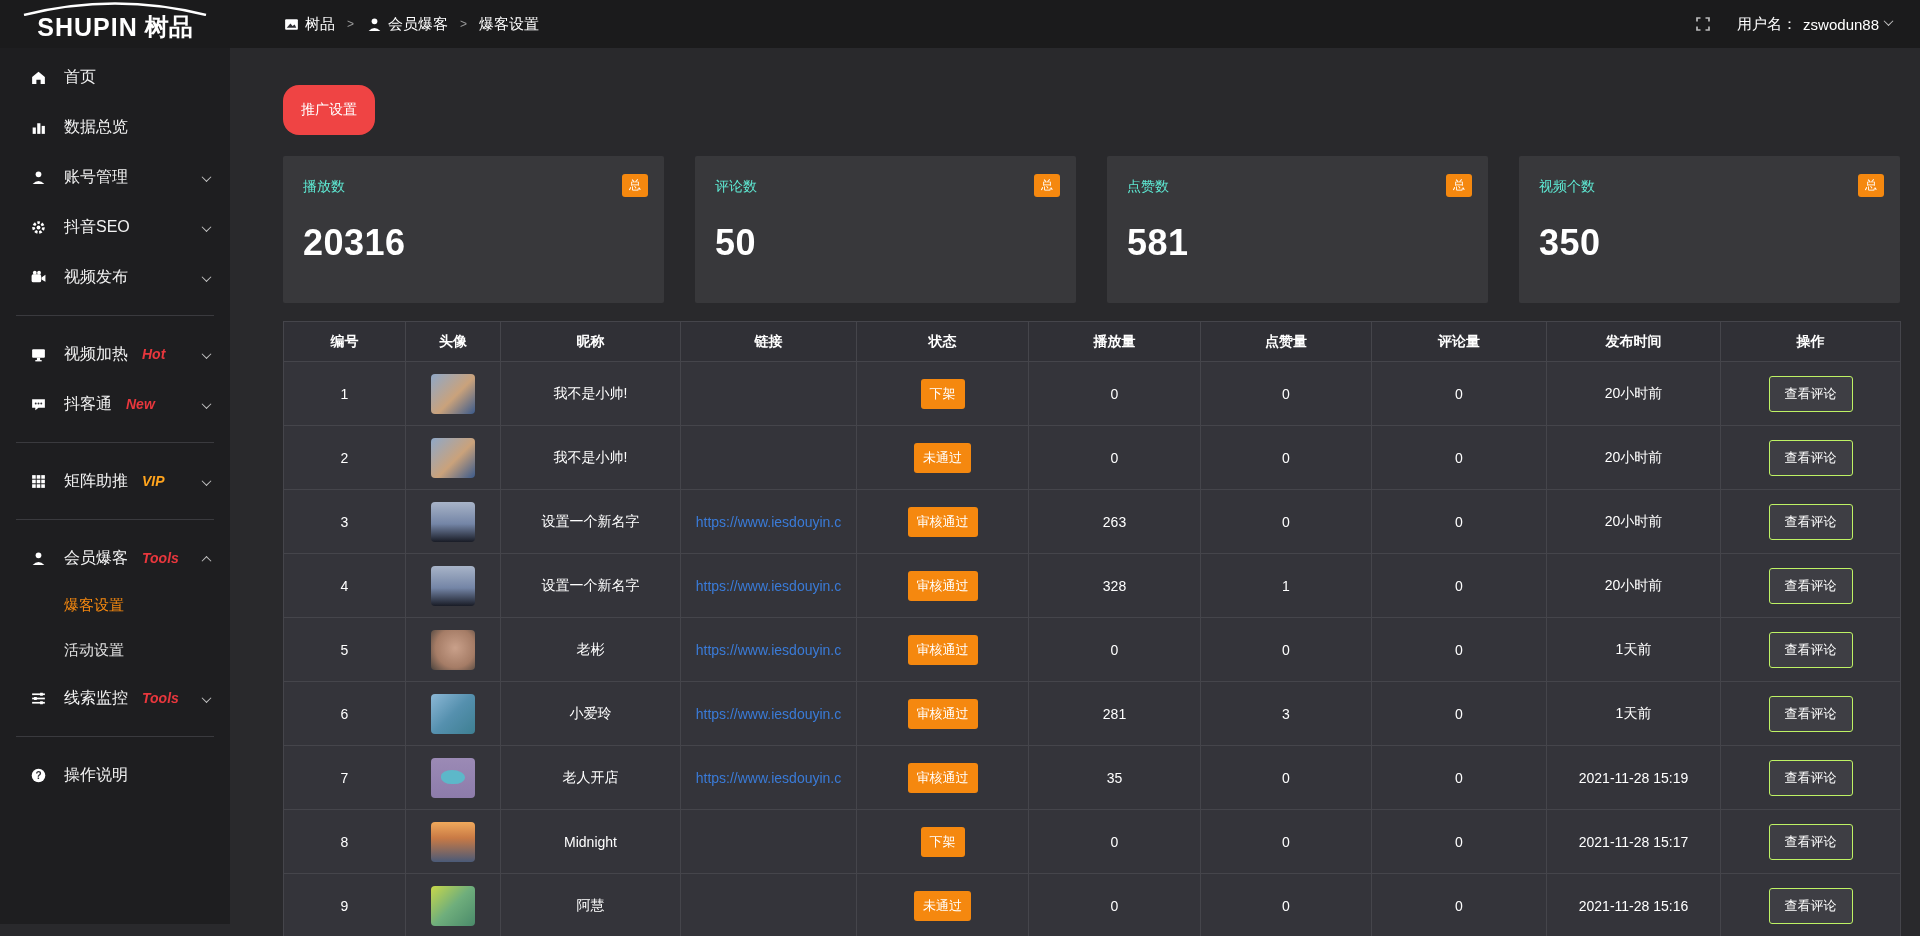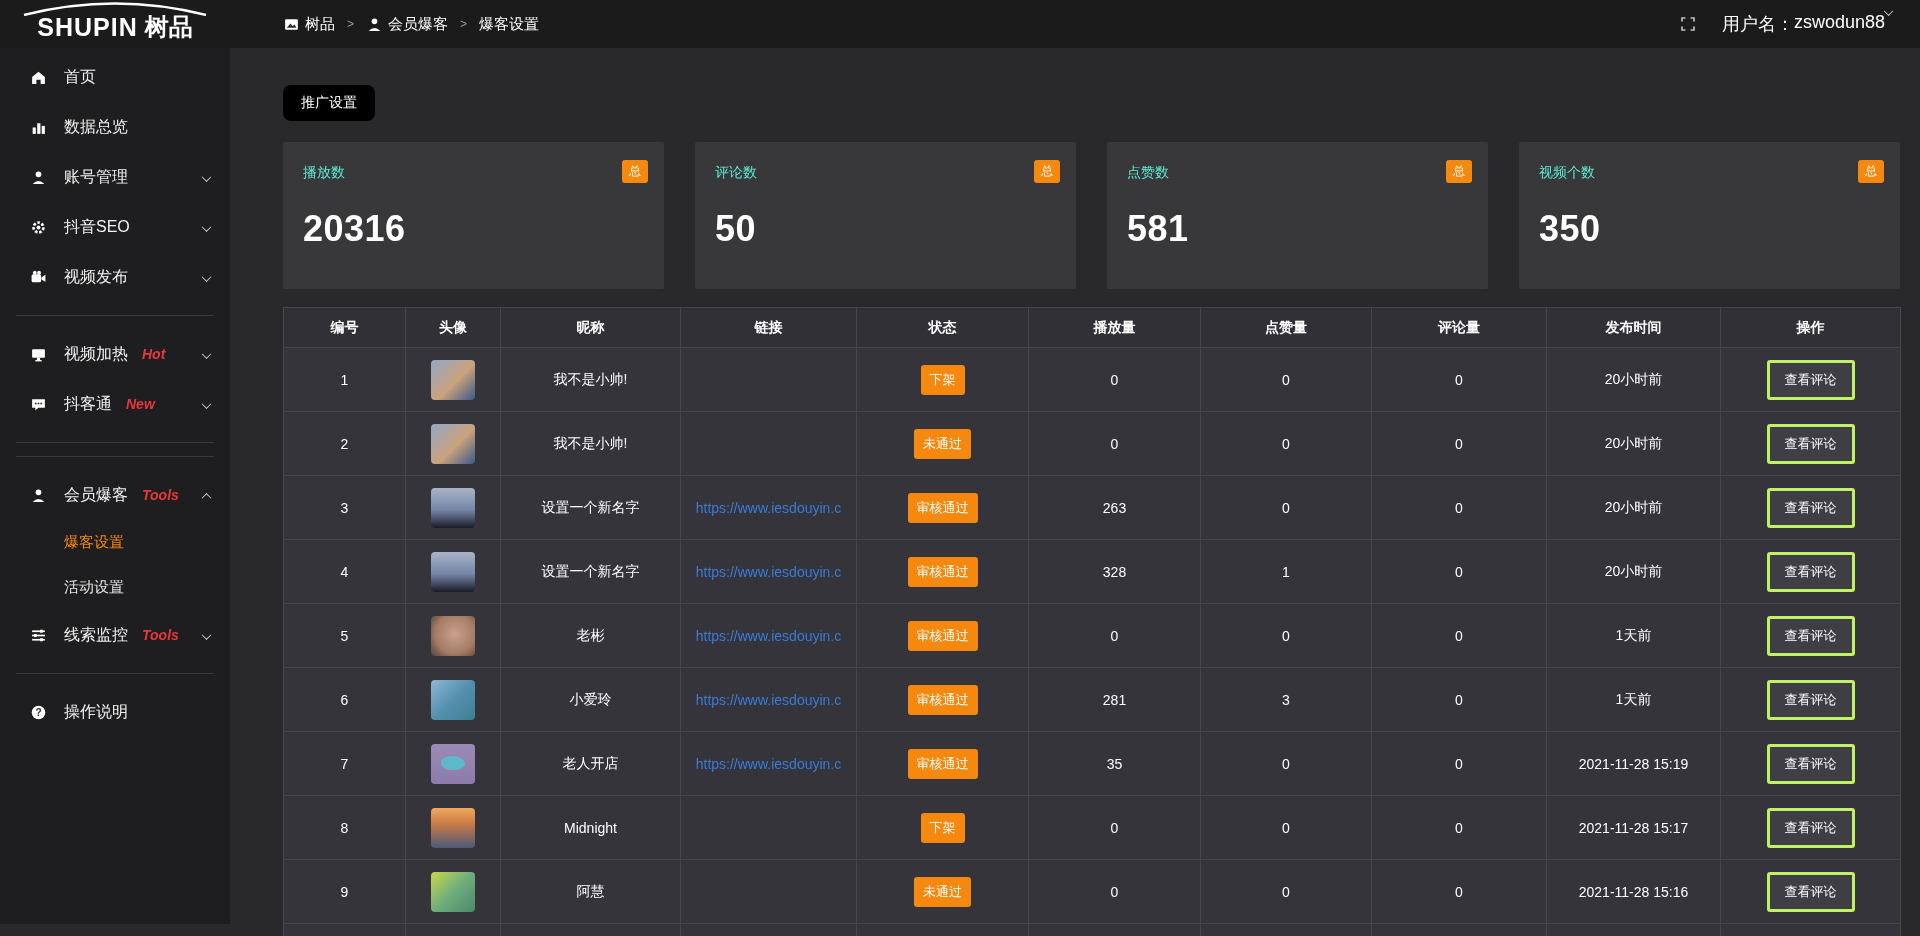--- a/index.html
+++ b/index.html
@@ -12,21 +12,21 @@
   .logo { width:230px; height:48px; display:flex; align-items:center; justify-content:center; gap:7px; }
   .logo svg { position:absolute; top:2px; left:18px; }
   .logo-latin { font-size:25px; font-weight:bold; letter-spacing:1px; margin-top:6px; }
   .logo-cjk { font-size:24px; font-weight:bold; margin-top:6px; }
   .breadcrumb { display:flex; align-items:center; margin-left:53px; font-size:15px; }
   .crumb { display:flex; align-items:center; gap:5px; color:#fff; cursor:pointer; }
   .crumb .icon { display:inline-flex; }
   .crumb-sep { color:#9a9a9a; font-size:12px; margin:0 12px; }
   .topbar-right { margin-left:auto; display:flex; align-items:center; gap:26px; padding-right:28px; }
   .fullscreen-btn { display:inline-flex; cursor:pointer; opacity:.85; }
-  .user-box { display:flex; font-size:18px; cursor:pointer; }
+  .user-box { display:flex; align-items:center; gap:6px; font-size:15px; cursor:pointer; }
 
   
   .sidebar { position:absolute; top:36px; left:0; width:230px; height:888px;
     background:#1e1e20; padding-top:16px; }
   .side-item { height:50px; display:flex; align-items:center; padding:0 20px 0 28px;
     font-size:16px; color:#f2f2f2; cursor:pointer; position:relative; }
   .side-item .icon { width:20px; display:inline-flex; justify-content:center; margin-right:16px; }
   .side-badge { font-style:italic; font-weight:bold; font-size:14px; margin-left:14px; }
   .side-chev { margin-left:auto; }
   .chev { display:inline-block; width:7px; height:7px; border-right:1.6px solid #c2c2c2;
@@ -34,42 +34,42 @@
   .chev.down { transform:rotate(45deg) translate(-1px,-1px); }
   .chev.up { transform:rotate(-135deg) translate(-1px,-1px); }
   .side-divider { height:1px; background:#3a3a3e; margin:13px 16px; }
   .side-sub { height:45px; display:flex; align-items:center; padding-left:64px;
     font-size:15px; color:#e3e3e3; cursor:pointer; }
   .side-sub.active { color:#f5880f; }
 
   
   .content { position:absolute; top:48px; left:230px; width:1690px; height:888px;
     padding:37px 20px 0 53px; background:#29292c; }
-  .promo-btn { display:inline-block; background:#000000; color:#fff; font-size:14px;
-    border:none; border-radius:8px; padding:9px 18px; cursor:pointer; }
+  .promo-btn { display:inline-block; background:#ef4444; color:#fff; font-size:14px;
+    border:none; border-radius:16px; padding:16px 18px; cursor:pointer; }
 
   .cards { display:flex; gap:31px; margin-top:21px; }
   .card { position:relative; width:382px; height:147px; background:#38383b;
     border-radius:2px; padding:22px 20px; }
   .card-label { font-size:14px; color:#5eead4; }
   .card-value { font-size:36px; font-weight:bold; margin-top:26px; letter-spacing:.5px; }
   .card-badge { position:absolute; top:18px; right:16px; background:#f5880f; color:#fff;
     font-size:12px; padding:3px 7px; border-radius:3px; }
 
   .table-wrap { margin-top:18px; width:1617px; }
   table { border-collapse:collapse; table-layout:fixed; width:1617px; background:#34343a; }
   th, td { border:1px solid #45454b; text-align:center; font-size:14px; color:#fff;
     overflow:hidden; white-space:nowrap; }
   thead th { height:40px; background:#303036; font-weight:bold; }
   tbody td { height:64px; }
   td.link-cell a { color:#3a7bd8; text-decoration:none; font-size:14px; cursor:pointer; }
   .status-badge { display:inline-block; background:#f5880f; color:#fff; font-size:13px;
     padding:6px 9px; border-radius:3px; }
   .action-btn { background:rgba(255,255,255,0.05); color:#fff; font-size:13px;
-    border:3px solid #bef264; border-radius:3px; padding:8px 15px; cursor:pointer; }
+    border:1px solid #bef264; border-radius:3px; padding:8px 15px; cursor:pointer; }
   .avatar { width:44px; height:40px; border-radius:4px; margin:0 auto; }
   .avatar.boy-photo { background:linear-gradient(135deg,#8fa8c8 0%,#caa27b 55%,#3a5a8c 100%); }
   .avatar.dusk-sky-photo { background:linear-gradient(180deg,#a8b4c8 0%,#7485a6 55%,#191c26 100%); }
   .avatar.man-face-photo { background:radial-gradient(circle at 55% 45%,#c9a08a 0%,#a57c66 60%,#4a423c 100%); }
   .avatar.boat-photo { background:linear-gradient(135deg,#8cb8d6 0%,#5590ae 50%,#3e7f92 100%); }
   .avatar.purple-cartoon { background:linear-gradient(180deg,#9b8ab5 0%,#8d7cab 100%); position:relative; }
   .avatar.purple-cartoon::after { content:""; position:absolute; left:10px; top:12px; width:24px;
     height:14px; background:#5db8c9; border-radius:50% 60% 50% 50%; }
   .avatar.sunset-coast-photo { background:linear-gradient(180deg,#f0a95c 0%,#c97a45 40%,#4a5a78 100%); }
   .avatar.green-art-photo { background:linear-gradient(135deg,#c8d84a 0%,#6fae7c 50%,#4a8a6a 100%); }
@@ -199,20 +199,40 @@
           <circle cx="5.4" cy="7" r=".9" fill="#303036" stroke="none"></circle>
           <circle cx="8" cy="7" r=".9" fill="#303036" stroke="none"></circle>
           <circle cx="10.6" cy="7" r=".9" fill="#303036" stroke="none"></circle>
         </svg>
       </span>
       <span>抖客通</span>
       <span class="side-badge" style="color: rgb(232, 55, 61);">New</span>
       <span class="side-chev"><span class="chev down"></span></span>
     </div>
     <div class="side-divider"></div>
+    <div class="side-item">
+      <span class="icon">
+        <svg width="17" height="17" viewBox="0 0 16 16" fill="none" stroke="#ffffff" stroke-width="1.5">
+          <g fill="#fff" stroke="none">
+            <rect x="2" y="2" width="3.4" height="3.4"></rect>
+            <rect x="6.3" y="2" width="3.4" height="3.4"></rect>
+            <rect x="10.6" y="2" width="3.4" height="3.4"></rect>
+            <rect x="2" y="6.3" width="3.4" height="3.4"></rect>
+            <rect x="6.3" y="6.3" width="3.4" height="3.4"></rect>
+            <rect x="10.6" y="6.3" width="3.4" height="3.4"></rect>
+            <rect x="2" y="10.6" width="3.4" height="3.4"></rect>
+            <rect x="6.3" y="10.6" width="3.4" height="3.4"></rect>
+            <rect x="10.6" y="10.6" width="3.4" height="3.4"></rect>
+          </g>
+        </svg>
+      </span>
+      <span>矩阵助推</span>
+      <span class="side-badge" style="color: rgb(255, 164, 29);">VIP</span>
+      <span class="side-chev"><span class="chev down"></span></span>
+    </div>
     <div class="side-divider"></div>
     <div class="side-item">
       <span class="icon">
         <svg width="17" height="17" viewBox="0 0 16 16" fill="none" stroke="#ffffff" stroke-width="1.5">
           <circle cx="8" cy="5" r="2.7" fill="#fff" stroke="none"></circle>
           <path d="M2.5 14 Q8 8.5 13.5 14 Z" fill="#fff" stroke="none"></path>
         </svg>
       </span>
       <span>会员爆客</span>
       <span class="side-badge" style="color: rgb(232, 55, 61);">Tools</span>

